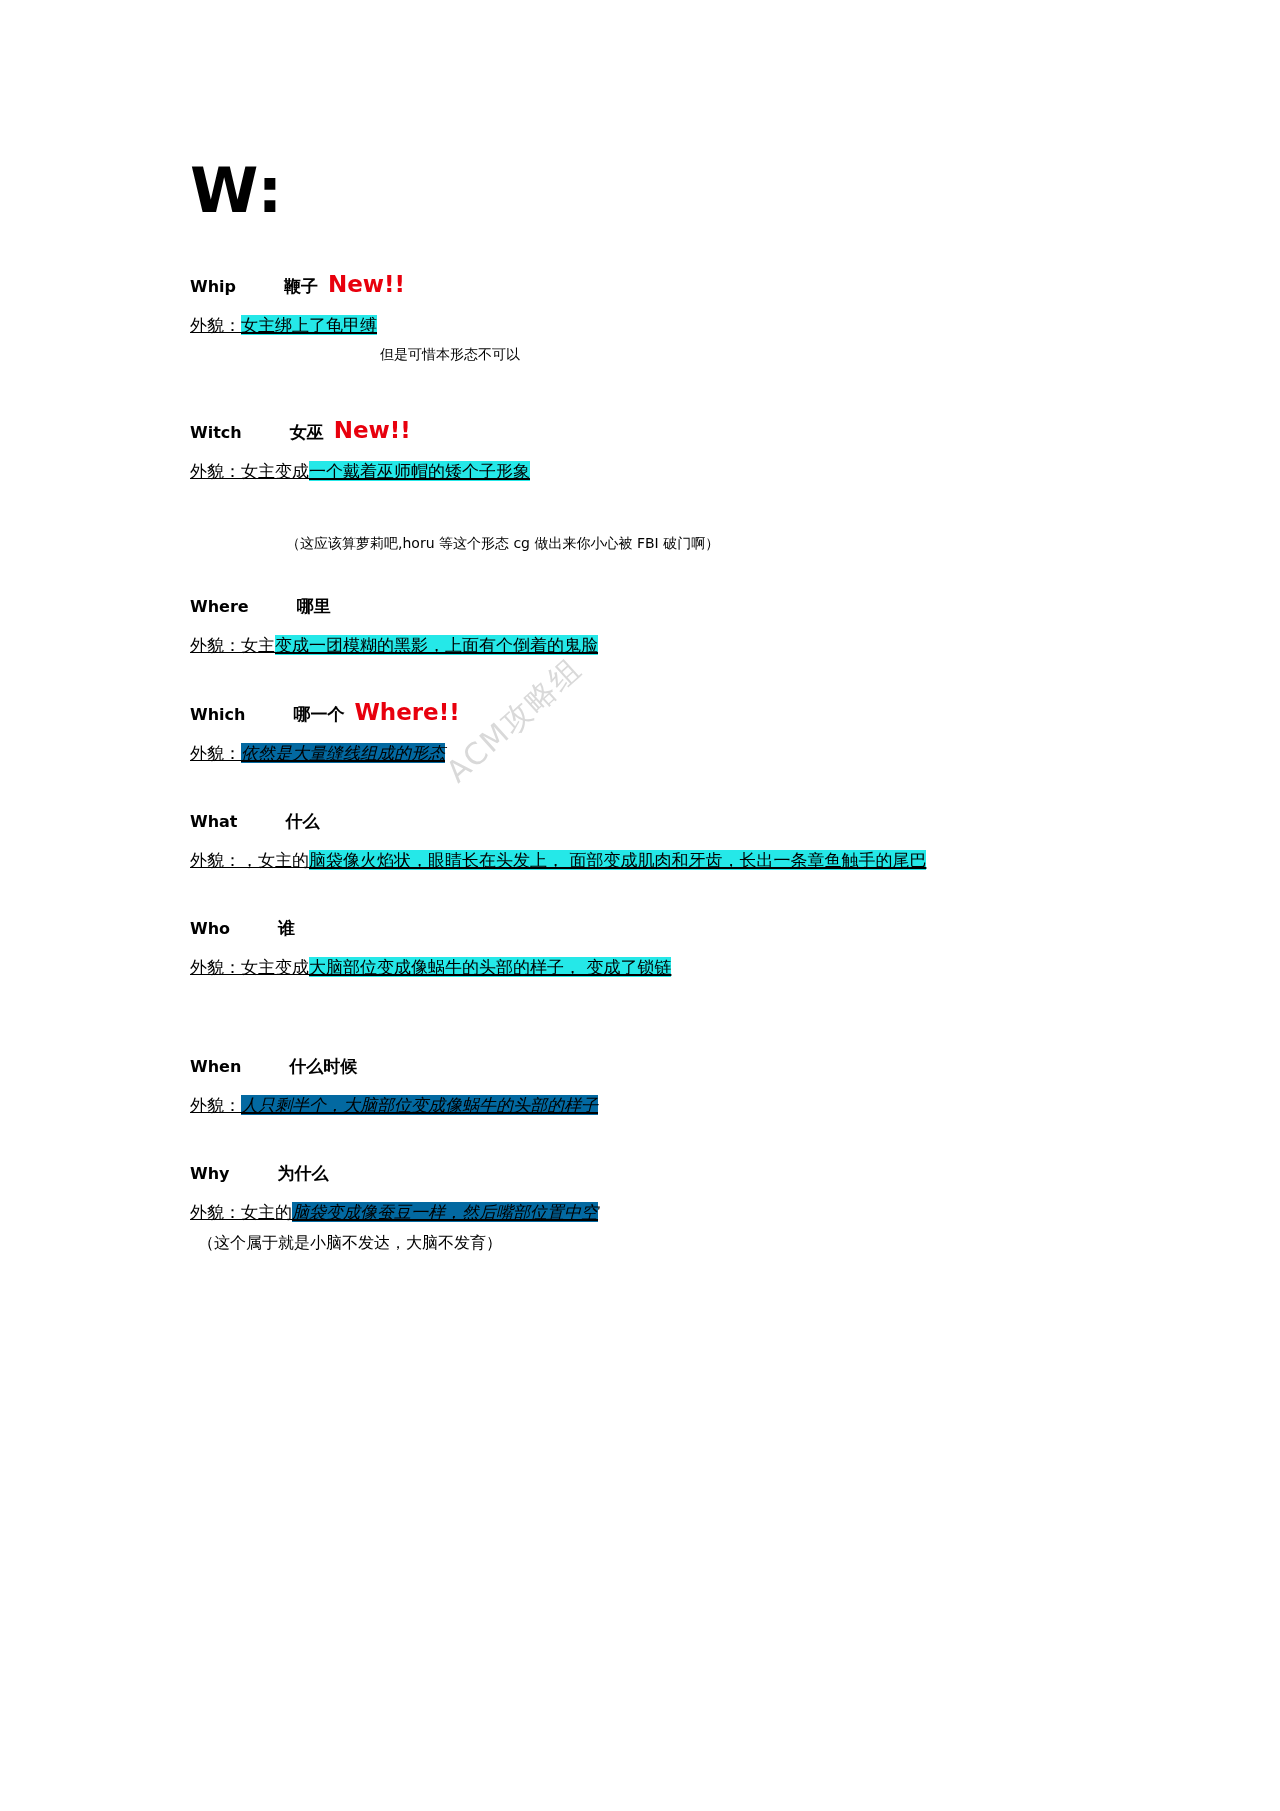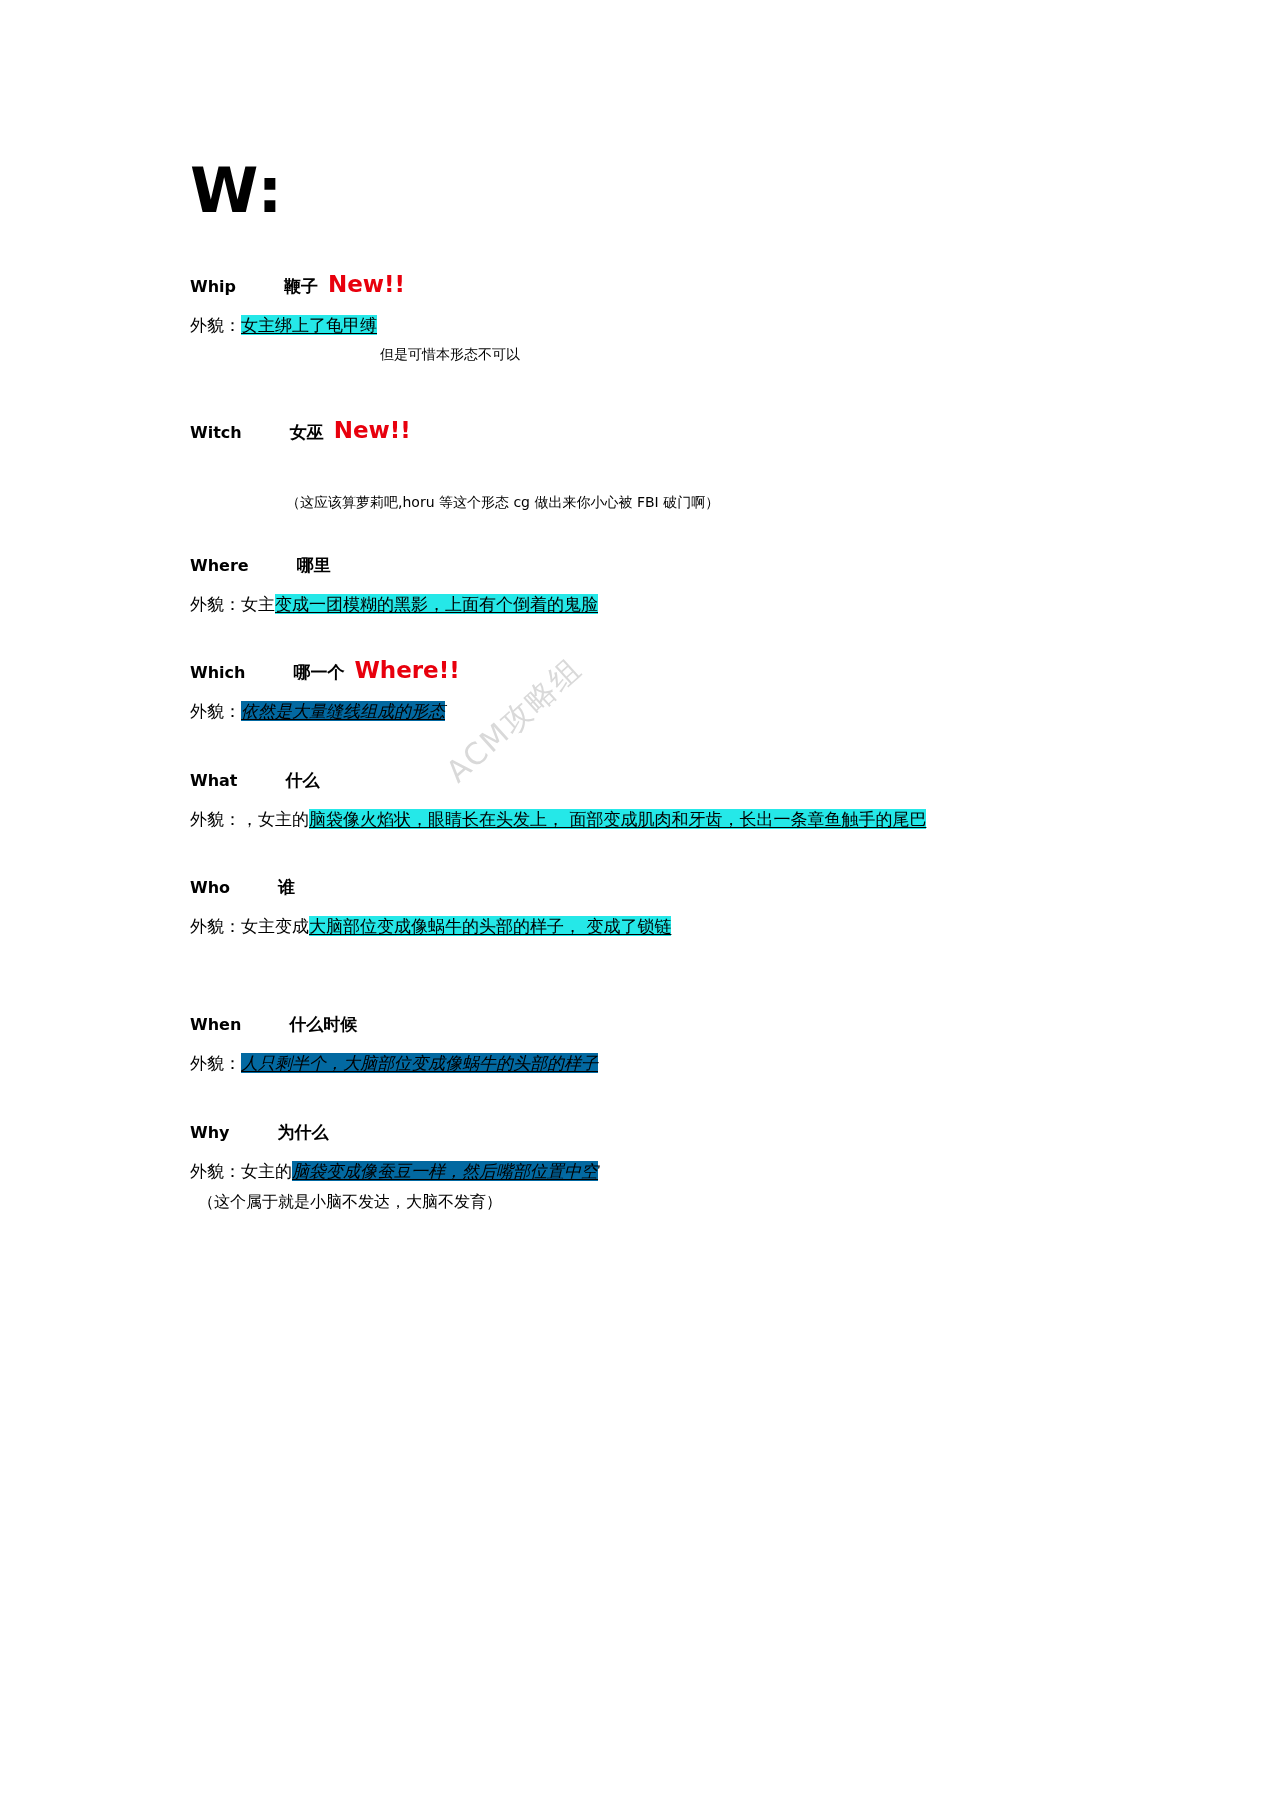--- a/index.html
+++ b/index.html
@@ -61,20 +61,21 @@
     font-weight: bold;
     font-size: 23px;
     color: #e8000d;
     margin-left: 10px;
   }
   .desc {
     font-family: "DejaVu Sans", sans-serif;
     font-size: 17px;
     line-height: 1.85;
     margin: 0;
+    text-decoration: underline;
   }
   .lbl {
     font-size: 17px;
   }
   .hl {
     background: #25e8e8;
     text-decoration: underline;
     text-decoration-color: #000;
     text-underline-offset: 2px;
   }
@@ -138,20 +139,23 @@
       </p>
       <p class="note note-indent">但是可惜本形态不可以</p>
     </div>
 
     <div class="sp-lg"></div>
 
     <div class="entry">
       <p class="entry-head">
         <span class="term-en">Witch</span><span class="term-cn">女巫</span><span class="tag">New!!</span>
       </p>
+      <p class="desc">
+        <span class="lbl">外貌：</span><span>女主变成</span><span class="hl">一个戴着巫师帽的矮个子形象</span><span></span>
+      </p>
       <p class="note note-indent2">（这应该算萝莉吧,horu 等这个形态 cg 做出来你小心被 FBI 破门啊）</p>
     </div>
 
     <div class="sp-md"></div>
 
     <div class="entry">
       <p class="entry-head">
         <span class="term-en">Where</span><span class="term-cn">哪里</span><span class="tag"></span>
       </p>
       <p class="desc">

